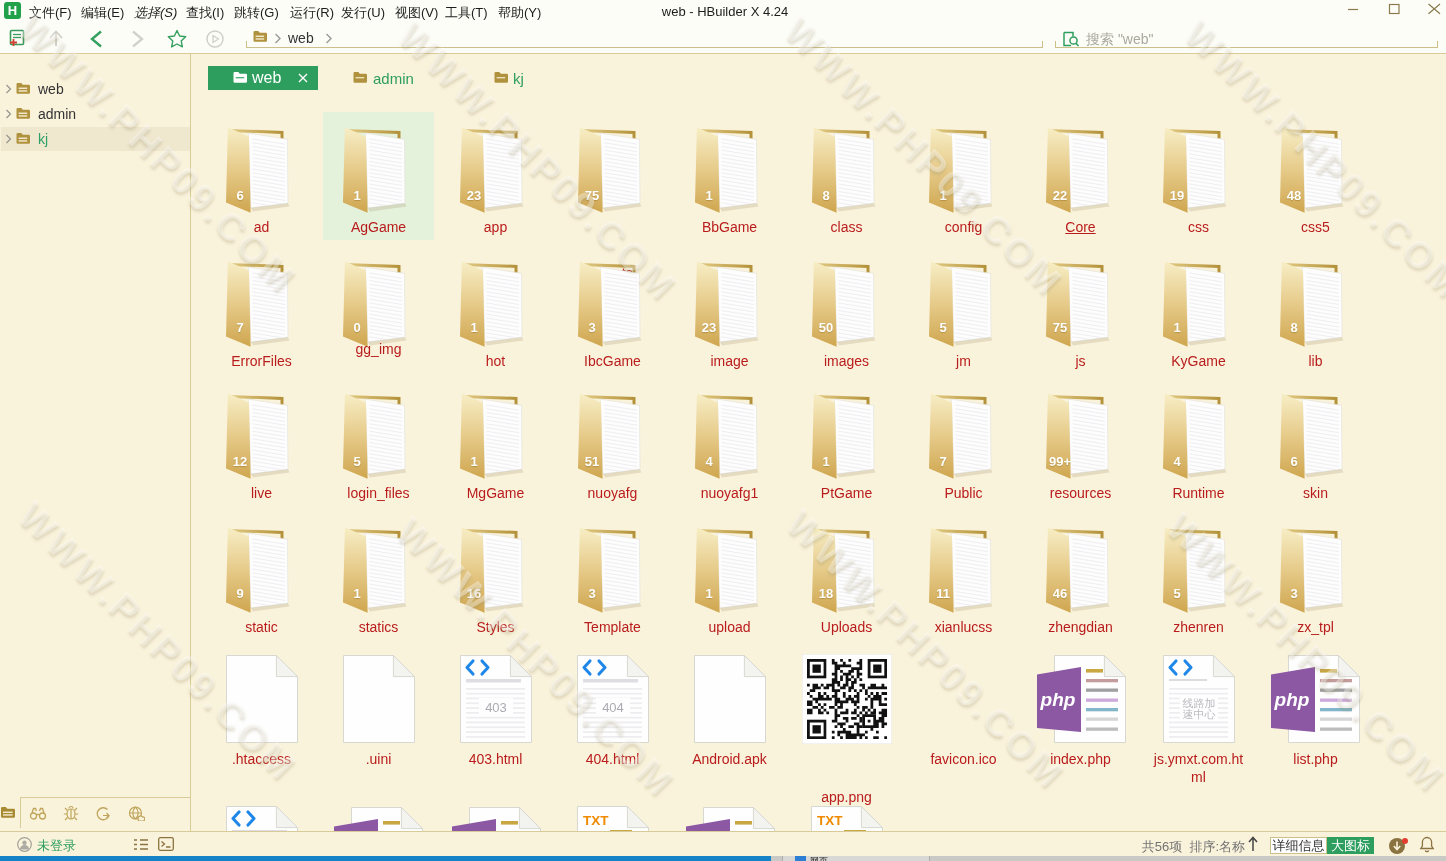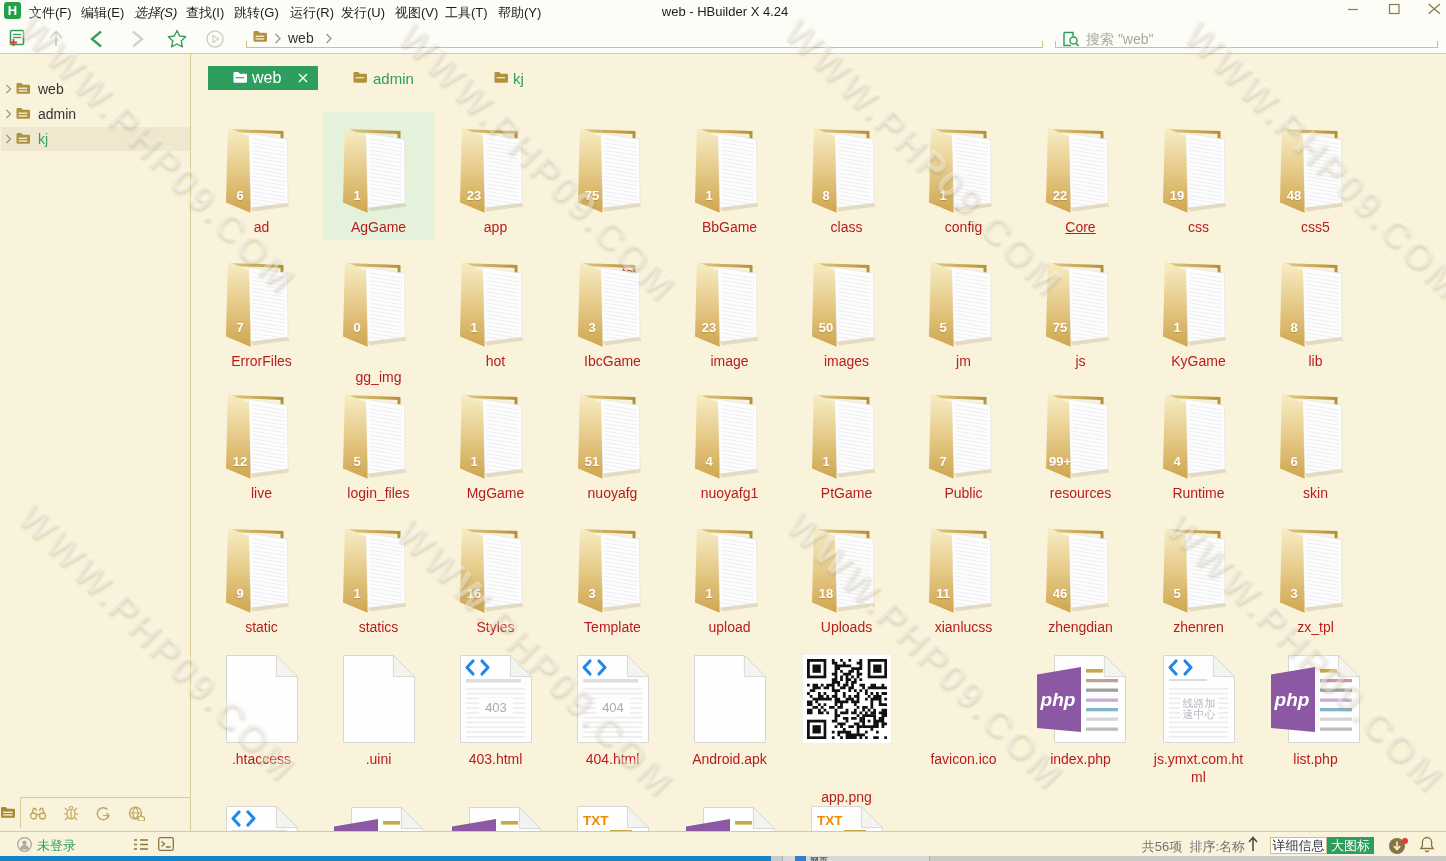--- a/index.html
+++ b/index.html
@@ -247,21 +247,21 @@
 <div class="lbl" style="left:1257px;top:218px;width:117px;">css5</div>
 <svg class="ab" style="left:226px;top:260px" width="64" height="90">
     <use href="#fol"></use>
   </svg>
 <div class="badge" style="left:226px;top:320px;width:28px;">7</div>
 <div class="lbl" style="left:203px;top:352px;width:117px;">ErrorFiles</div>
 <svg class="ab" style="left:343px;top:260px" width="64" height="90">
     <use href="#fol"></use>
   </svg>
 <div class="badge" style="left:343px;top:320px;width:28px;">0</div>
-<div class="lbl" style="left:320px;top:368px;width:117px;">gg_img</div>
+<div class="lbl" style="left:320px;top:340px;width:117px;">gg_img</div>
 <svg class="ab" style="left:460px;top:260px" width="64" height="90">
     <use href="#fol"></use>
   </svg>
 <div class="badge" style="left:460px;top:320px;width:28px;">1</div>
 <div class="lbl" style="left:437px;top:352px;width:117px;">hot</div>
 <svg class="ab" style="left:578px;top:260px" width="64" height="90">
     <use href="#fol"></use>
   </svg>
 <div class="badge" style="left:578px;top:320px;width:28px;">3</div>
 <div class="lbl" style="left:554px;top:352px;width:117px;">IbcGame</div>

